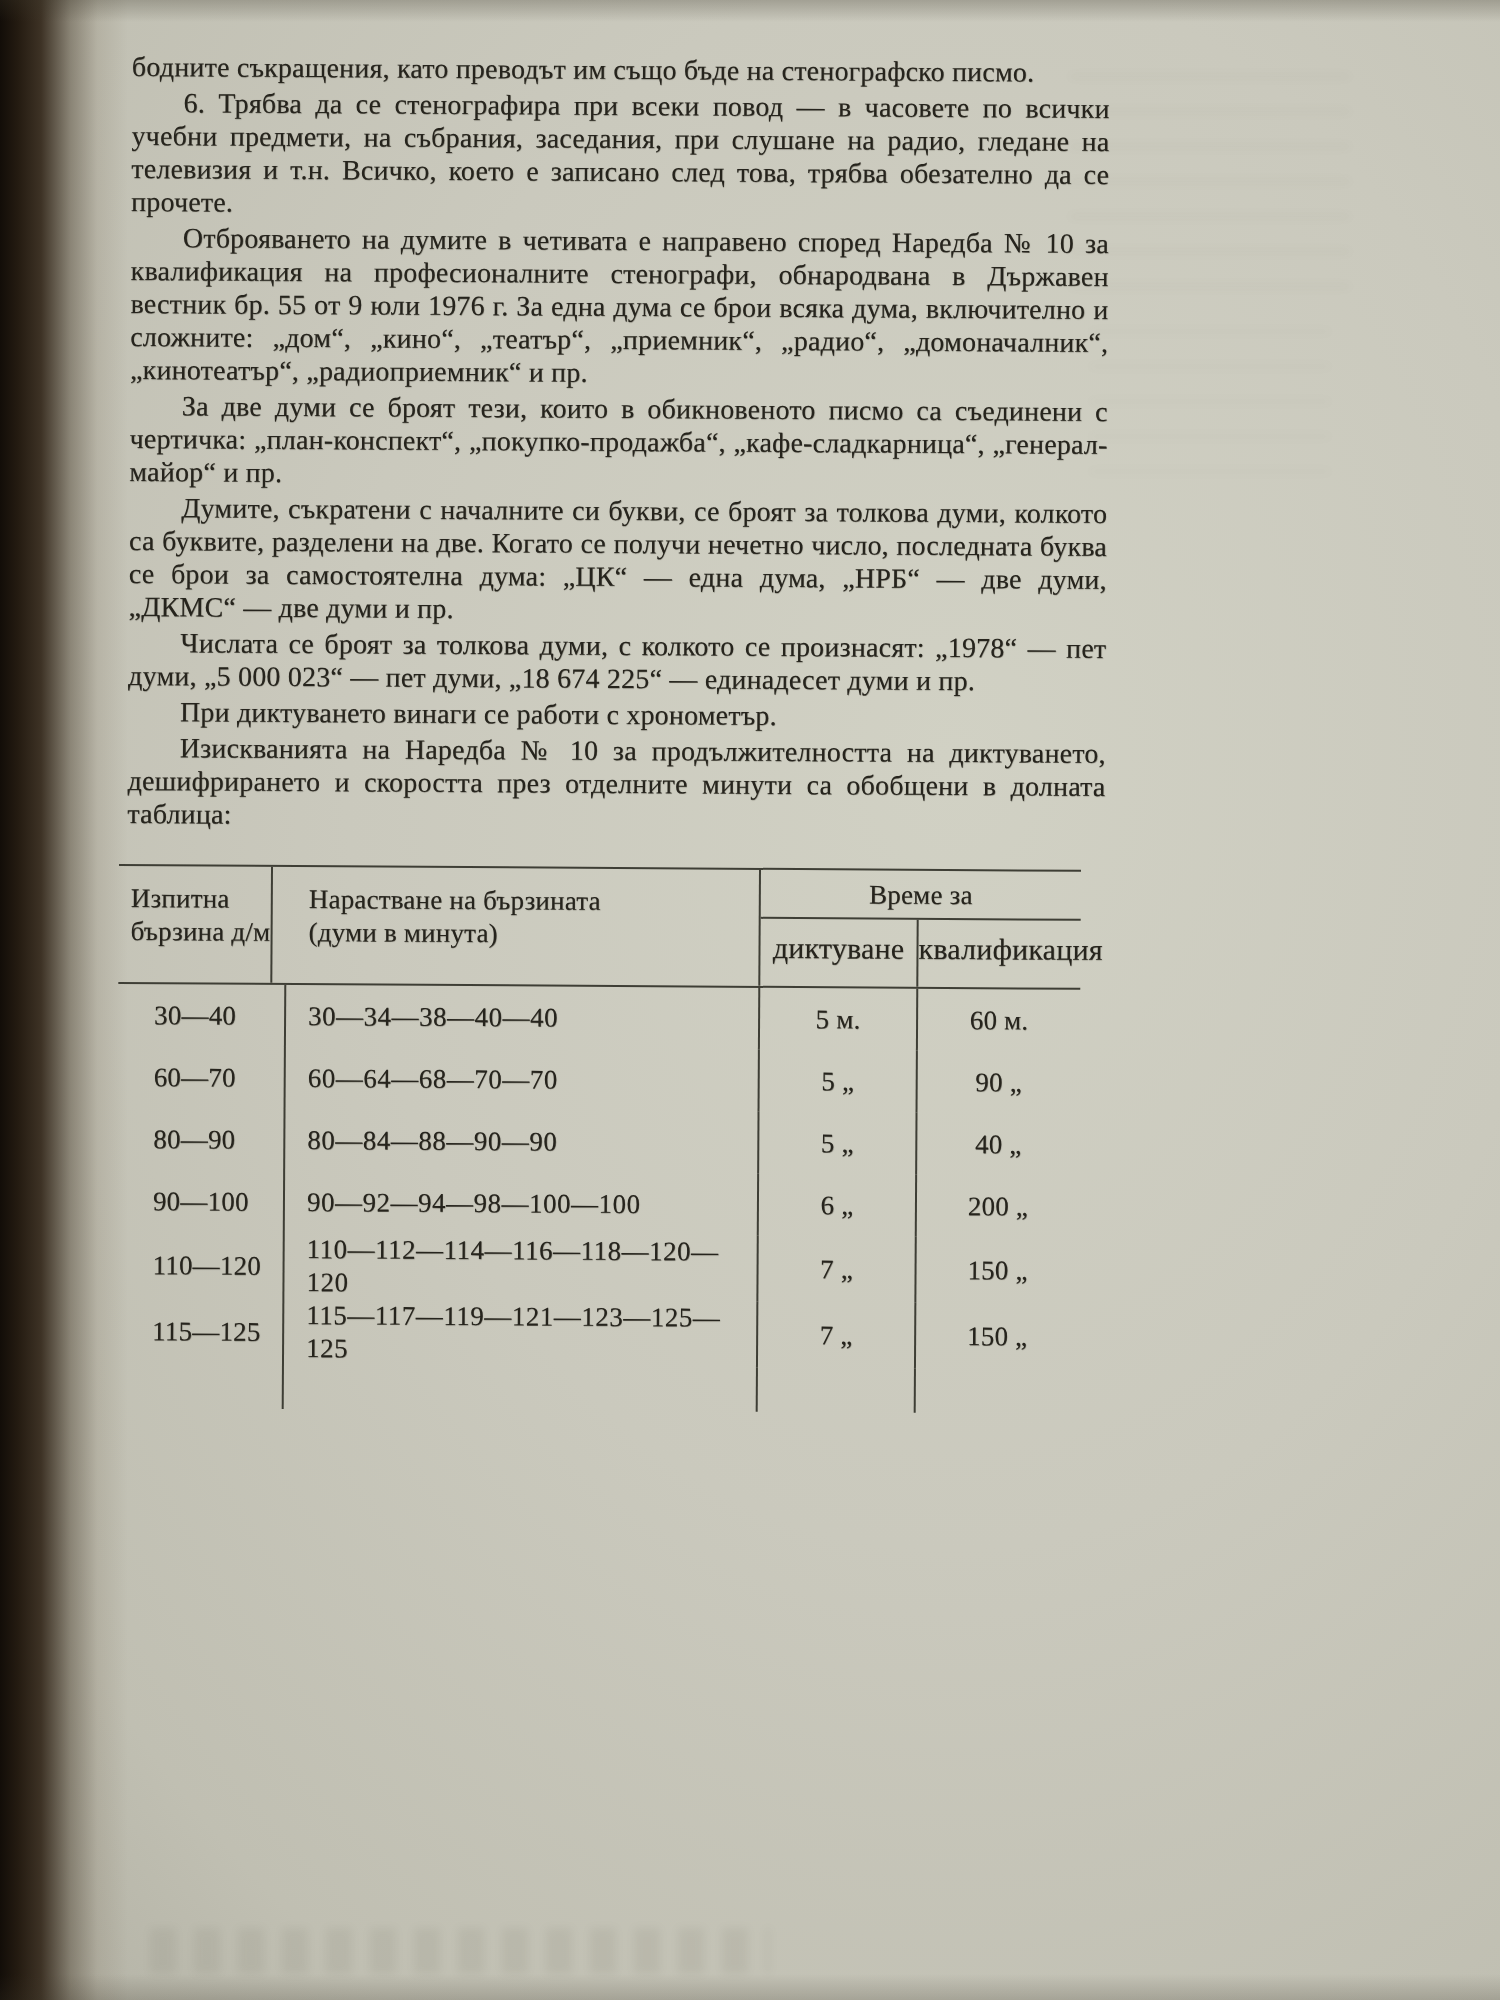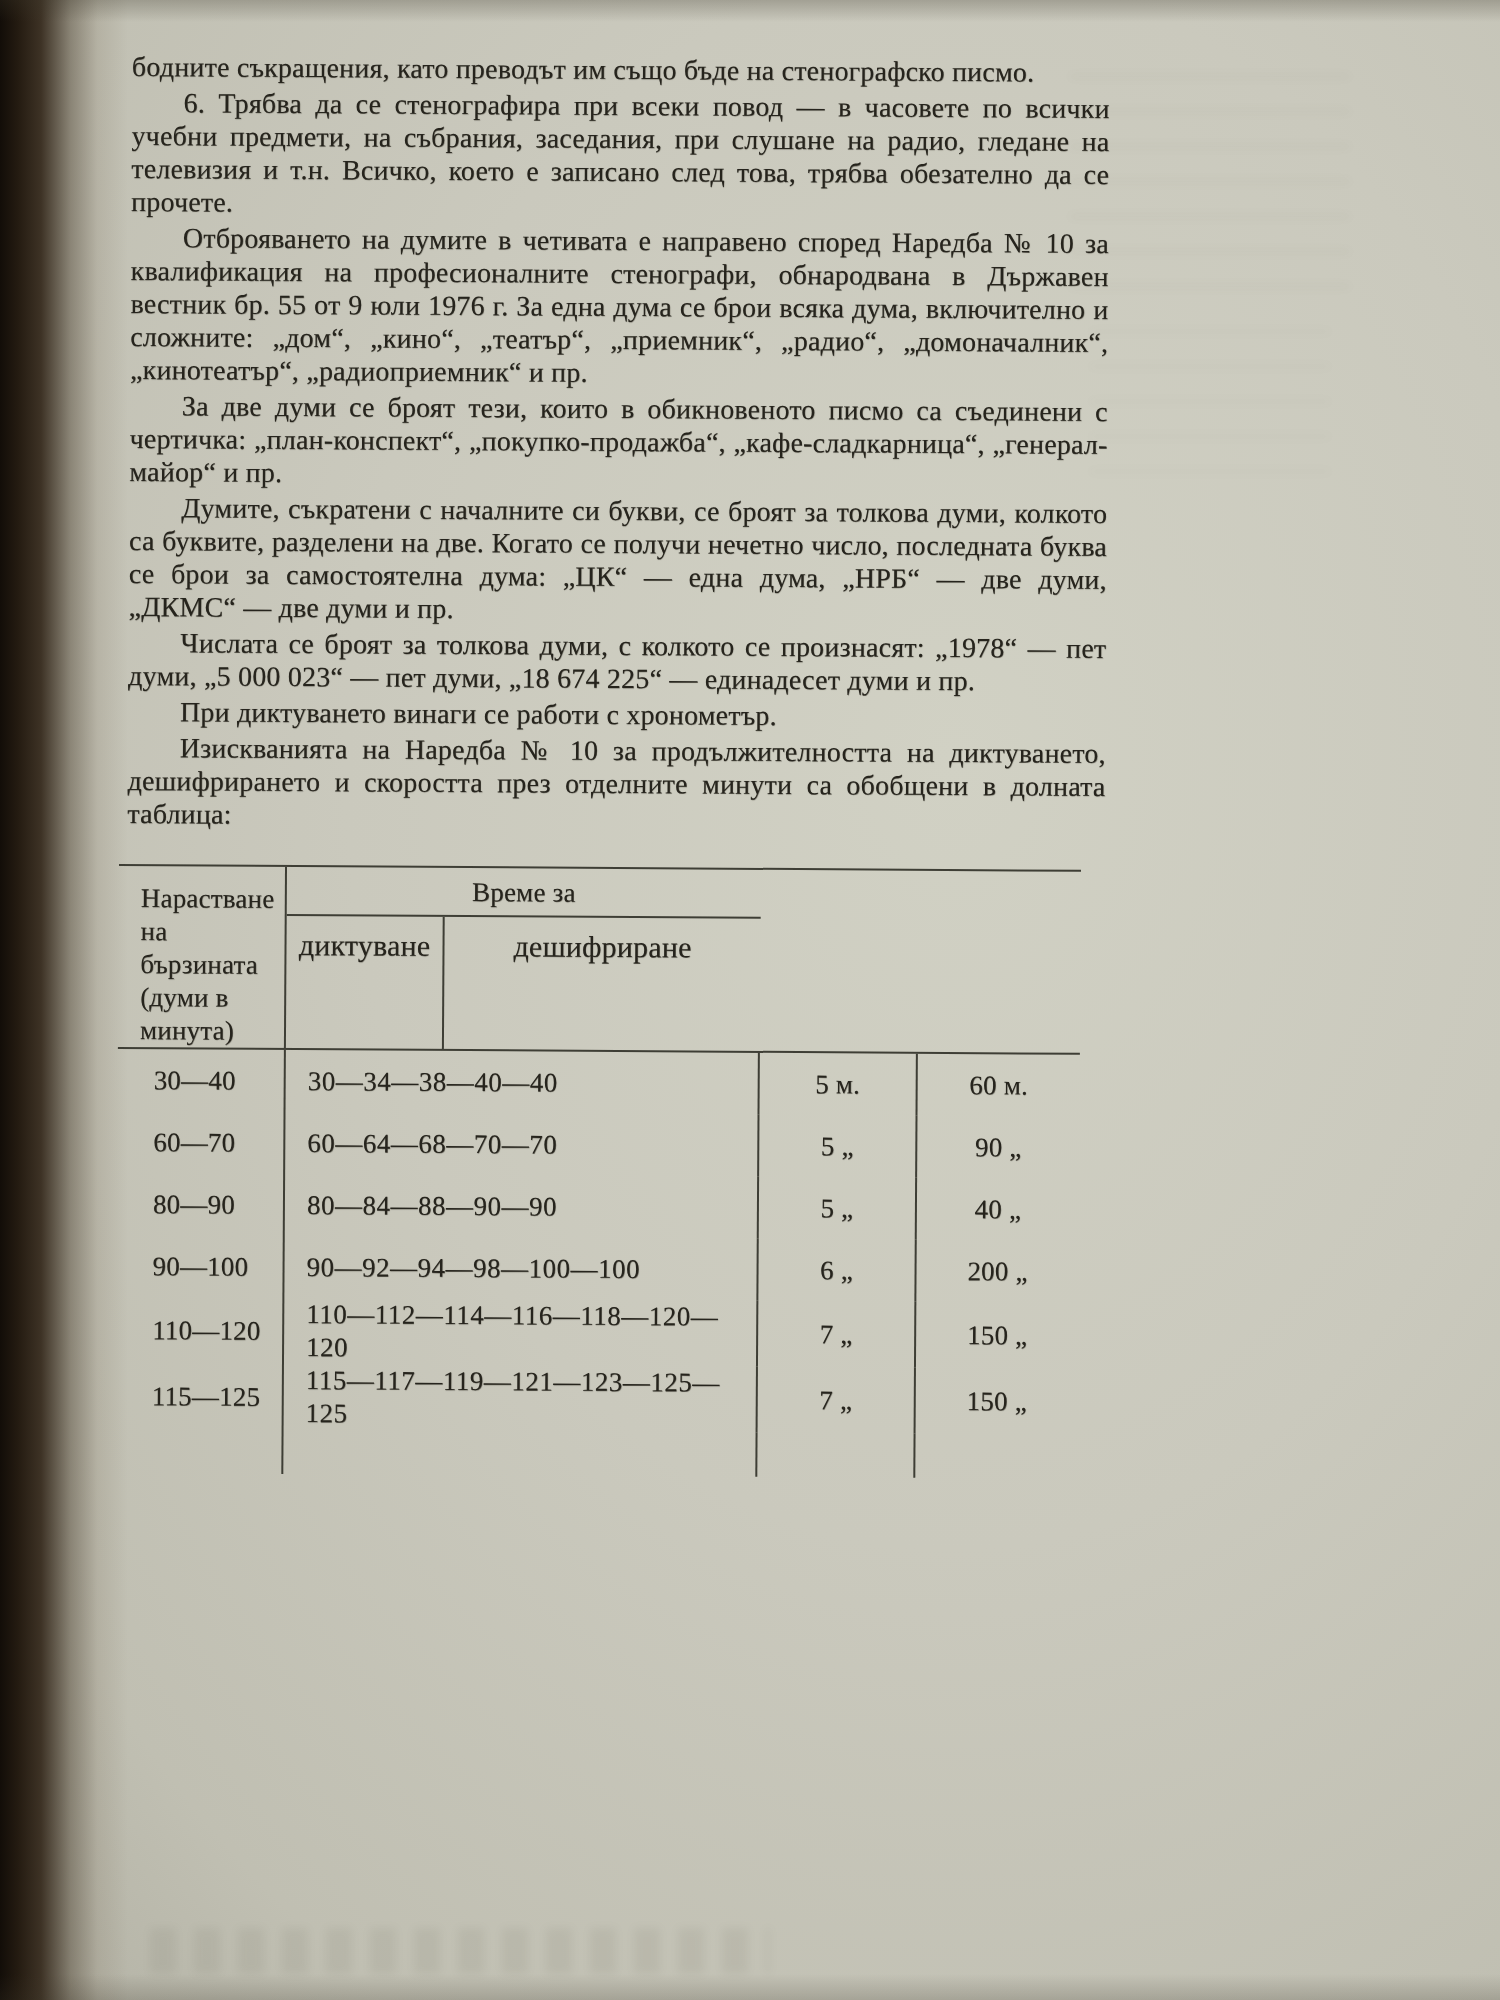--- a/index.html
+++ b/index.html
@@ -114,29 +114,30 @@
     <p class="para">6. Трябва да се стенографира при всеки повод — в часовете по всички учебни предмети, на събрания, заседания, при слушане на радио, гледане на телевизия и т.н. Всичко, което е записано след това, трябва обезателно да се прочете.</p>
     <p class="para">Отброяването на думите в четивата е направено според Наредба № 10 за квалификация на професионалните стенографи, обнародвана в Държавен вестник бр. 55 от 9 юли 1976 г. За една дума се брои всяка дума, включително и сложните: „дом“, „кино“, „театър“, „приемник“, „радио“, „домоначалник“, „кинотеатър“, „радиоприемник“ и пр.</p>
     <p class="para">За две думи се броят тези, които в обикновеното писмо са съединени с чертичка: „план-конспект“, „покупко-продажба“, „кафе-сладкарница“, „генерал-майор“ и пр.</p>
     <p class="para">Думите, съкратени с началните си букви, се броят за толкова думи, колкото са буквите, разделени на две. Когато се получи нечетно число, последната буква се брои за самостоятелна дума: „ЦК“ — една дума, „НРБ“ — две думи, „ДКМС“ — две думи и пр.</p>
     <p class="para">Числата се броят за толкова думи, с колкото се произнасят: „1978“ — пет думи, „5 000 023“ — пет думи, „18 674 225“ — единадесет думи и пр.</p>
     <p class="para">При диктуването винаги се работи с хронометър.</p>
     <p class="para">Изискванията на Наредба № 10 за продължителността на диктуването, дешифрирането и скоростта през отделните минути са обобщени в долната таблица:</p>
 
     <div class="dtable">
       <div class="thead">
+        <div class="th th-c1">Изпитна бързина д/м</div>
         <div class="th th-c2">
           <span>Нарастване на бързината</span><br>
           <span>(думи в минута)</span>
         </div>
         <div class="time-group">
           <div class="time-label">Време за</div>
           <div class="subs">
             <div class="sub s1">диктуване</div>
-            <div class="sub s2">дешифриране</div>
+            <div class="sub s2">квалификация</div>
           </div>
         </div>
       </div>
 
       <div class="trow">
         <div class="td c1">30—40</div>
         <div class="td c2">30—34—38—40—40</div>
         <div class="td c3">5 м.</div>
         <div class="td c4">60 м.</div>
       </div>

